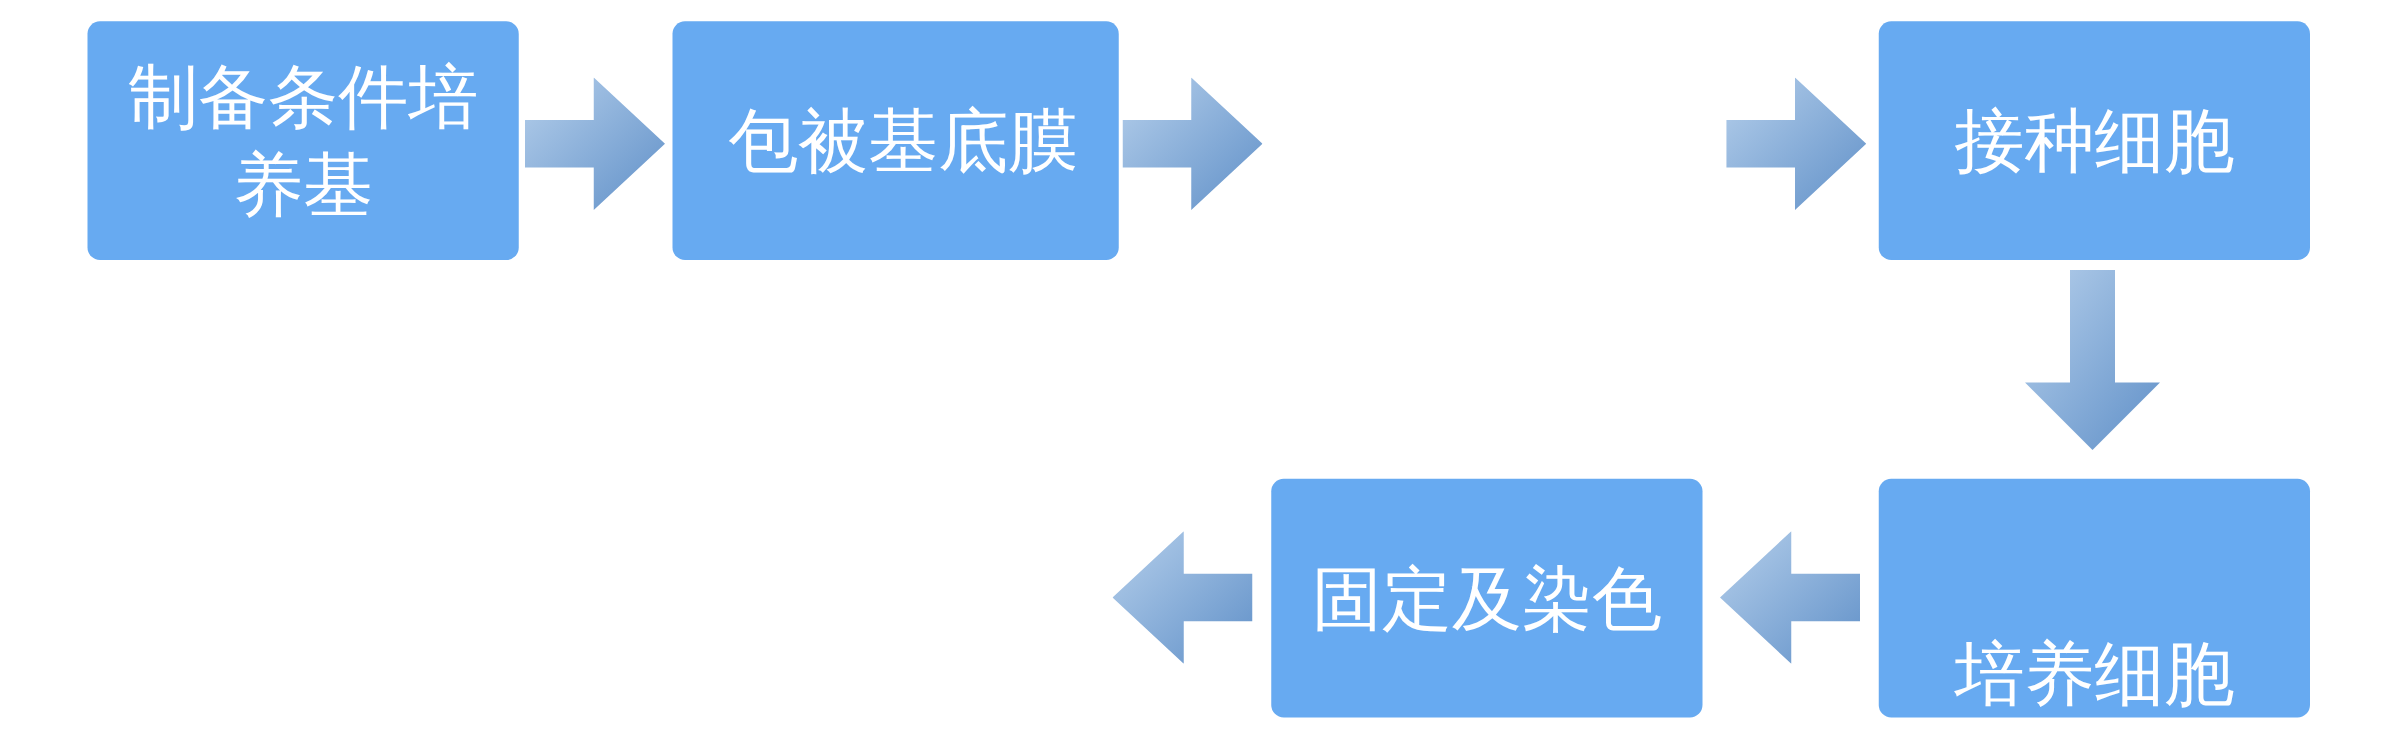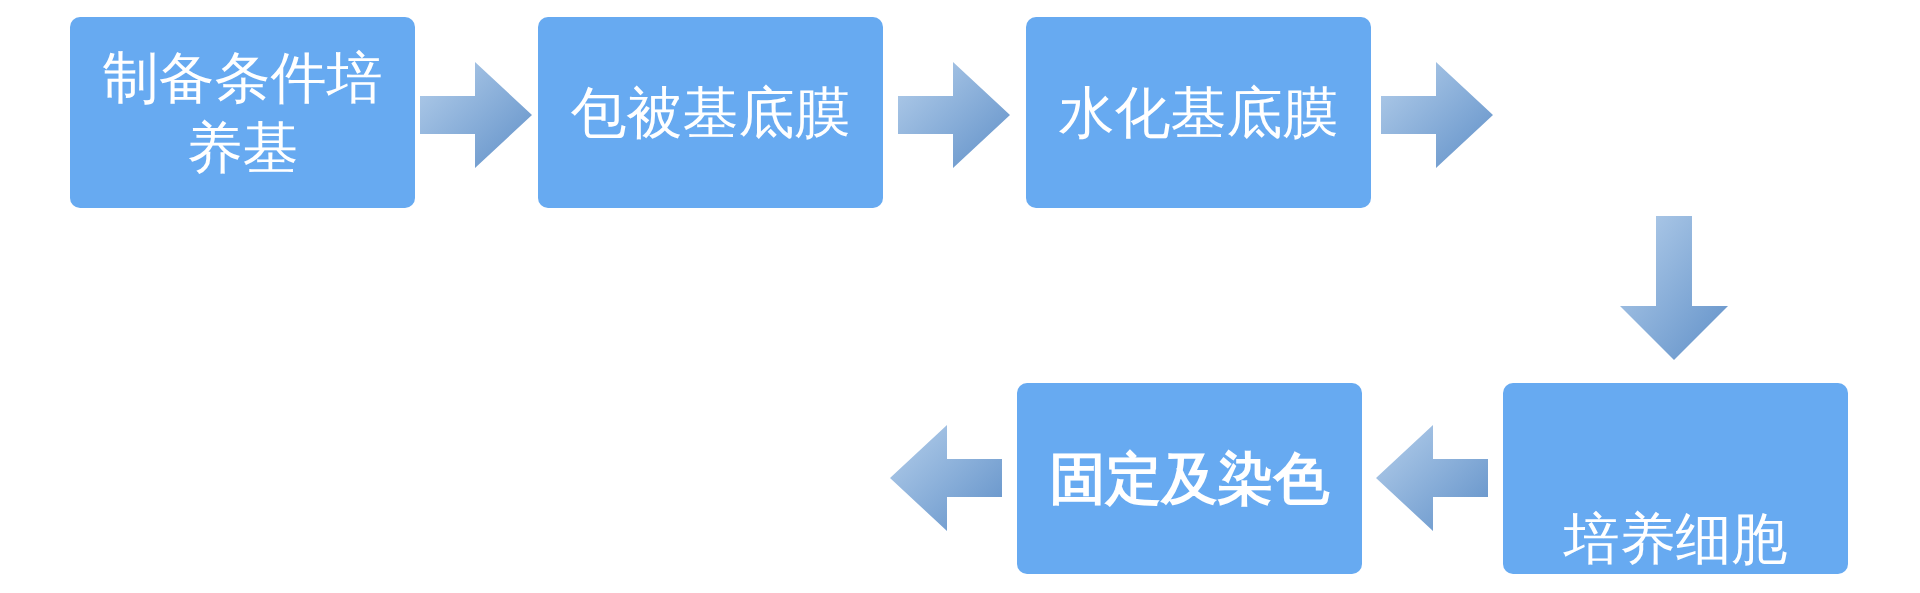--- a/index.html
+++ b/index.html
@@ -31,26 +31,26 @@
   }
   .node .label {
     color: var(--node-text, #ffffff);
     font-size: 56px;
     line-height: 1.25;
     padding: 0 14px;
     word-break: break-all;
   }
   
   .n1 { left: 70px;   top: 17px; }
-  .n2 { left: 538px;  top: 17px; }
+  .n2 { left: 538px;  top: 17px; padding-left: 12px; }
   .n3 { left: 1026px; top: 17px; }
   .n4 { left: 1503px; top: 17px; }
   
   .n5 { left: 1503px; top: 383px; align-items: flex-end; }
-  .n6 { left: 1017px; top: 383px; font-weight: bold; }
+  .n6 { left: 1017px; top: 383px; }
   .n7 { left: 530px;  top: 383px; }
 
   .arrow { position: absolute; }
   .a1 { left: 420px;  top: 62px; }
   .a2 { left: 898px;  top: 62px; }
   .a3 { left: 1381px; top: 62px; }
   .a4 { left: 1620px; top: 216px; }  
   .a5 { left: 1376px; top: 425px; }  
   .a6 { left: 890px;  top: 425px; }  
 </style>
@@ -58,22 +58,22 @@
 <body>
 
 <div class="canvas">
 
   <div class="node n1">
     <span class="label">制备条件培养基</span>
   </div>
   <div class="node n2">
     <span class="label">包被基底膜</span>
   </div>
-  <div class="node n3">
-    <span class="label">水化基底膜</span>
+  <div class="node n4">
+    <span class="label">接种细胞</span>
   </div>
 
   <div class="node n5">
     <span class="label">培养细胞</span>
   </div>
   <div class="node n6">
     <span class="label">固定及染色</span>
   </div>
 
   <svg class="arrow a1" width="112" height="106" viewBox="0 0 112 106">

